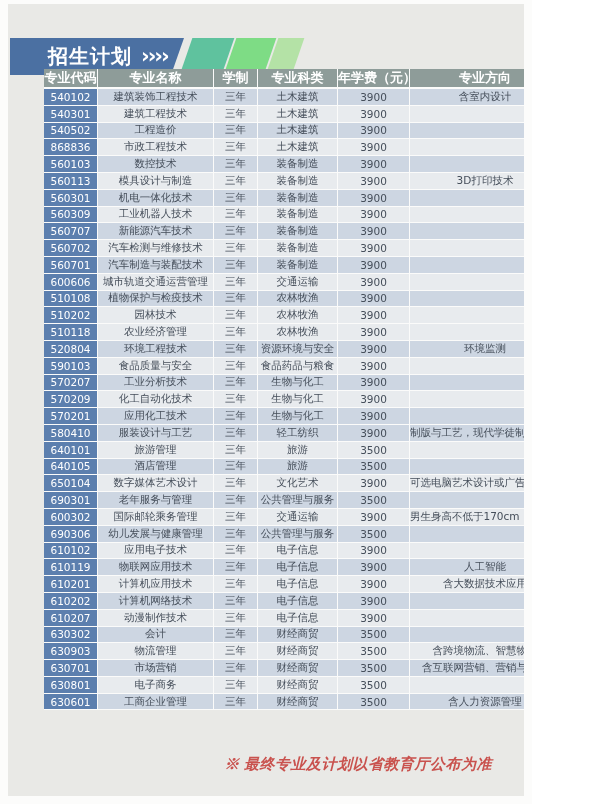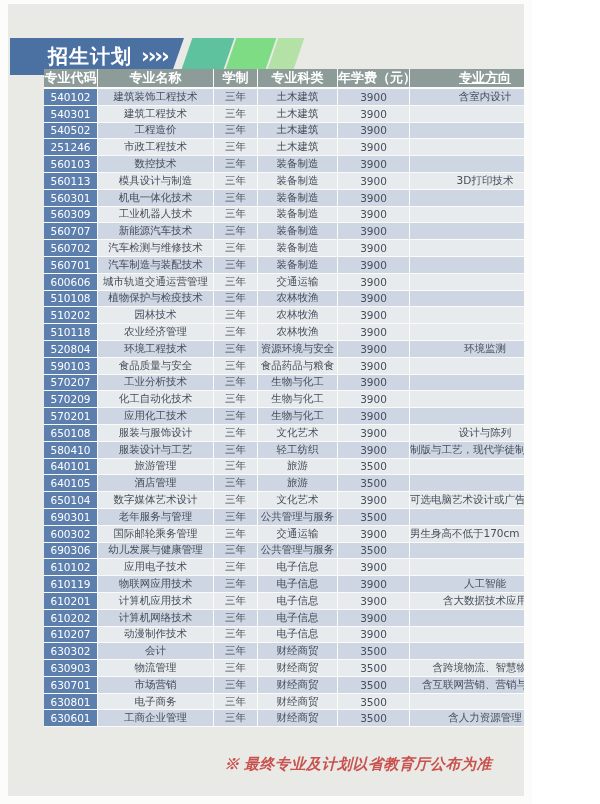--- a/index.html
+++ b/index.html
@@ -27,21 +27,21 @@
   table.plan {
     position:absolute; left:36px; top:65px; width:516px;
     border-collapse:separate; border-spacing:0; table-layout:fixed;
   }
   table.plan th {
     background:#8e9c99; color:#ffffff; font-size:13px; font-weight:bold;
     height:18px; box-sizing:border-box; padding:0; text-align:center;
     border-right:1.5px solid #fbfbfa; border-bottom:2px solid #fbfbfa;
     white-space:nowrap; overflow:hidden;
   }
-  table.plan th:last-child { border-right:none;text-decoration:underline; }
+  table.plan th:last-child { border-right:none; }
   table.plan td {
     font-size:10.5px; color:#454e5a; text-align:center;
     height:16.8px; box-sizing:border-box; padding:0;
     border-right:1.5px solid #fbfbfa; border-bottom:1.5px solid #fbfbfa;
     white-space:nowrap; overflow:hidden;
   }
   table.plan td:last-child { border-right:none; }
   tr.odd  td { background:#cdd6e2; }
   tr.even td { background:#e8ebee; }
   tr.odd td.code, tr.even td.code { background:#5c7fae; color:#ffffff; font-size:10.5px; }
@@ -105,21 +105,21 @@
         </tr>
         <tr class="odd">
           <td class="code">540502</td>
           <td>工程造价</td>
           <td>三年</td>
           <td>土木建筑</td>
           <td>3900</td>
           <td></td>
         </tr>
         <tr class="even">
-          <td class="code">251246</td>
+          <td class="code">868836</td>
           <td>市政工程技术</td>
           <td>三年</td>
           <td>土木建筑</td>
           <td>3900</td>
           <td></td>
         </tr>
         <tr class="odd">
           <td class="code">560103</td>
           <td>数控技术</td>
           <td>三年</td>
@@ -240,28 +240,20 @@
           <td></td>
         </tr>
         <tr class="odd">
           <td class="code">570201</td>
           <td>应用化工技术</td>
           <td>三年</td>
           <td>生物与化工</td>
           <td>3900</td>
           <td></td>
         </tr>
-        <tr class="even">
-          <td class="code">650108</td>
-          <td>服装与服饰设计</td>
-          <td>三年</td>
-          <td>文化艺术</td>
-          <td>3900</td>
-          <td>设计与陈列</td>
-        </tr>
         <tr class="odd">
           <td class="code">580410</td>
           <td>服装设计与工艺</td>
           <td>三年</td>
           <td>轻工纺织</td>
           <td>3900</td>
           <td class="sm">制版与工艺，现代学徒制试点专业</td>
         </tr>
         <tr class="even">
           <td class="code">640101</td>

